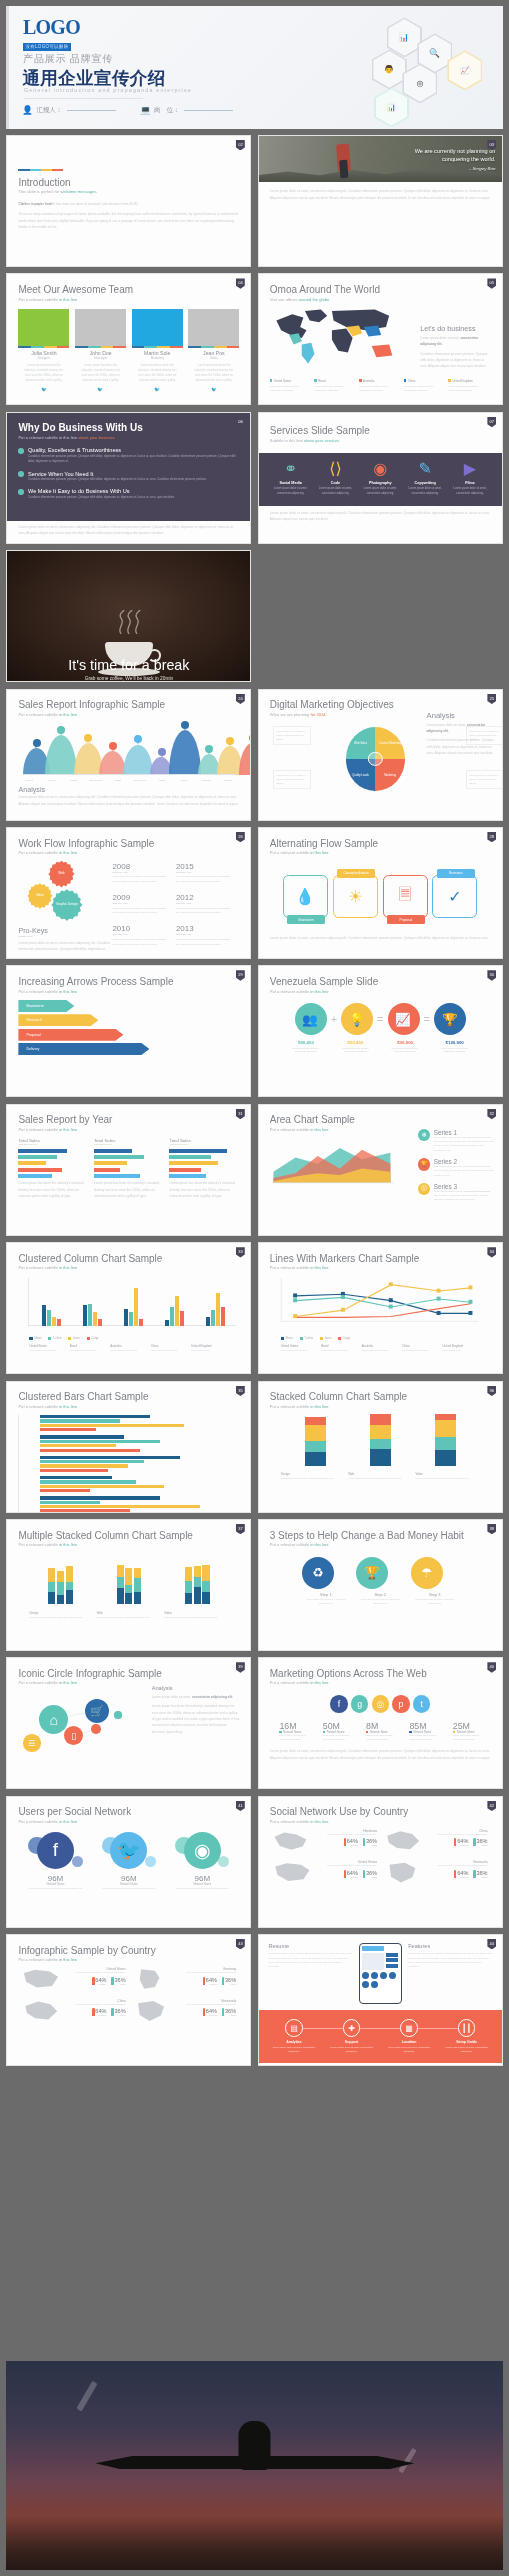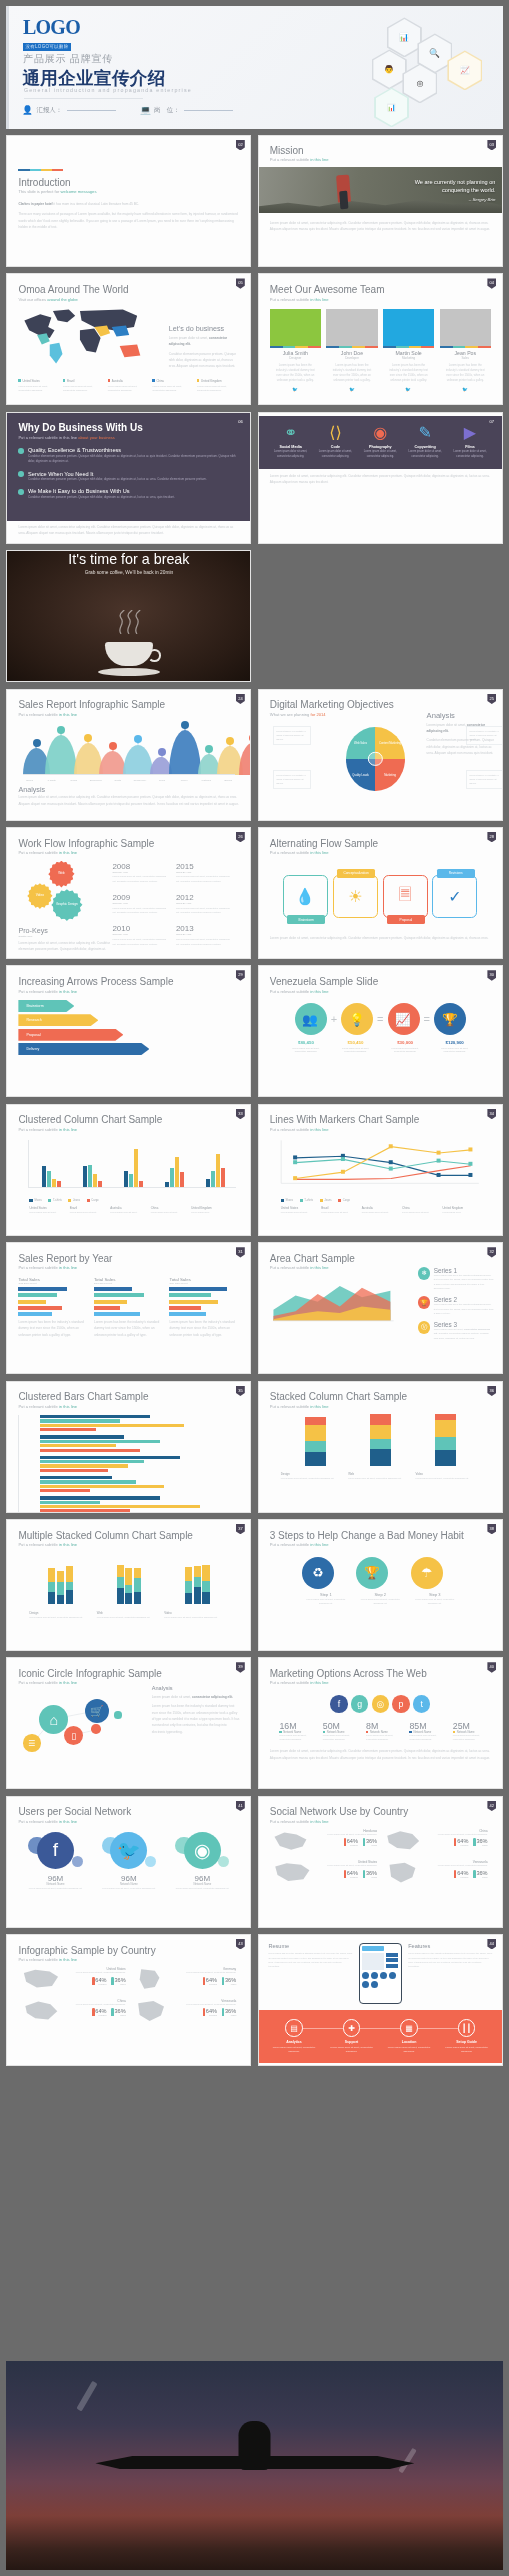--- a/index.html
+++ b/index.html
@@ -137,21 +137,21 @@
   .svc-band { background:#4a4458; padding:8.8px 11px; margin-top:3.2px; }
   .svc-row { display:flex; gap:3.2px; }
   .svc { flex:1; text-align:center; }
   .svc .ic { font-size:16px; line-height:1; }
   .svc .nm { font-size:3.7px; color:#fff; font-weight:bold; margin-top:4px; }
   .svc .tx { font-size:2.7px; color:#b0abc0; line-height:1.8; margin-top:1.6px; }
 
   
   .break-slide {
     background:radial-gradient(ellipse at 50% 45%,#4a342a 0%,#2a1c15 70%,#1a110c 100%);
-    display:flex; flex-direction:column; align-items:center; justify-content:flex-start;
+    display:flex; flex-direction:column; align-items:center; justify-content:flex-end;
   }
   .break-slide .bt { font-size:14.3px; color:#fff; font-weight:normal; z-index:3; }
   .break-slide .bs { font-size:4.8px; color:#e2ddd8; margin-top:3.2px; z-index:3; }
   .cup { position:absolute; left:50%; bottom:4.8px; transform:translateX(-50%); width:62px; height:45px; }
   .cup .body { position:absolute; left:7.2px; top:11px; width:48px; height:24px; background:#e7e4df; border-radius:3.2px 3.2px 21px 21px; }
   .cup .saucer { position:absolute; left:0; bottom:0; width:62px; height:8px; background:#ddd9d3; border-radius:50%; }
   .cup .handle { position:absolute; right:-0.8px; top:17.5px; width:12.7px; height:12.7px; border:2.4px solid #e7e4df; border-radius:50%; border-left-color:transparent; }
   .steam { position:absolute; left:50%; top:-21px; transform:translateX(-50%); }
 
   
@@ -395,37 +395,95 @@
           </div>
           <div class="s-title">Introduction</div>
           <div class="s-sub"><span>This slide is perfect for </span><b>welcome messages</b></div>
           <div class="lorem" style="margin-top:6.4px"><b style="color:#9aa0a6">Clarkes in papier kotef</b><span> it has mom in a items of classical Latin literature from 45 BC.</span></div>
           <div class="lorem-block" style="margin-top:4.8px">There are many variations of passages of Lorem Ipsum available, but the majority have suffered alteration in some form, by injected humour, or randomised words which don't look even slightly believable. If you are going to use a passage of Lorem Ipsum, you need to be sure there isn't anything embarrassing hidden in the middle of text.</div>
         </div>
       </div>
 
       <div class="slide">
         <div class="badge">03</div>
-        <div style="padding:8.8px 11px 4.8px">
-          <div class="s-title">Mission</div>
-          <div class="s-sub"><span>Put a relevant subtitle </span><b>in this line</b></div>
-        </div>
         <div class="mission-img">
           <div class="rock"></div>
             <div class="climber"></div>
           <div class="mission-quote">
             <span>We are currently not planning on conquering the world.</span>
             <div class="auth">– Sergey Brin</div>
           </div>
         </div>
         <div class="lorem-block" style="padding:0 11px">Lorem ipsum dolor sit amet, consectetur adipiscing elit. Curabitur elementum posuere pretium. Quisque nibh dolor, dignissim ac dignissim at, rhoncus eros. Aliquam aliquet non massa quis tincidunt. Mauris ullamcorper justo tristique dui posuere tincidunt. In nec faucibus est sed varius imperdiet sit amet in augue.</div>
       </div>
     </div>
 
     <div class="row">
+      <div class="slide">
+        <div class="badge">04</div>
+        <div class="pad">
+          <div class="s-title">Meet Our Awesome Team</div>
+          <div class="s-sub"><span>Put a relevant subtitle </span><b>in this line</b></div>
+          <div class="team">
+            <div class="member">
+              <div class="ph" style="background:#8cc63f"></div>
+              <div class="strip">
+                  <i style="background:#2f72a8"></i>
+                  <i style="background:#5fc4b8"></i>
+                  <i style="background:#f5c246"></i>
+                  <i style="background:#ef6b52"></i>
+                </div>
+              <div class="nm">Julia Smith</div>
+              <div class="rl">Designer</div>
+              <div class="tx">Lorem ipsum has been the industry's standard dummy text ever since the 1500s, when an unknown printer took a galley.</div>
+              <div class="bird">🐦</div>
+            </div>
+            <div class="member">
+              <div class="ph" style="background:#c4c4c4"></div>
+              <div class="strip">
+                  <i style="background:#2f72a8"></i>
+                  <i style="background:#5fc4b8"></i>
+                  <i style="background:#f5c246"></i>
+                  <i style="background:#ef6b52"></i>
+                </div>
+              <div class="nm">John Doe</div>
+              <div class="rl">Developer</div>
+              <div class="tx">Lorem ipsum has been the industry's standard dummy text ever since the 1500s, when an unknown printer took a galley.</div>
+              <div class="bird">🐦</div>
+            </div>
+            <div class="member">
+              <div class="ph" style="background:#22a8e0"></div>
+              <div class="strip">
+                  <i style="background:#2f72a8"></i>
+                  <i style="background:#5fc4b8"></i>
+                  <i style="background:#f5c246"></i>
+                  <i style="background:#ef6b52"></i>
+                </div>
+              <div class="nm">Martin Sole</div>
+              <div class="rl">Marketing</div>
+              <div class="tx">Lorem ipsum has been the industry's standard dummy text ever since the 1500s, when an unknown printer took a galley.</div>
+              <div class="bird">🐦</div>
+            </div>
+            <div class="member">
+              <div class="ph" style="background:#c4c4c4"></div>
+              <div class="strip">
+                  <i style="background:#2f72a8"></i>
+                  <i style="background:#5fc4b8"></i>
+                  <i style="background:#f5c246"></i>
+                  <i style="background:#ef6b52"></i>
+                </div>
+              <div class="nm">Jean Pos</div>
+              <div class="rl">Sales</div>
+              <div class="tx">Lorem ipsum has been the industry's standard dummy text ever since the 1500s, when an unknown printer took a galley.</div>
+              <div class="bird">🐦</div>
+            </div>
+          </div>
+        </div>
+      </div>
+
       <div class="slide">
         <div class="badge">05</div>
         <div class="pad">
           <div class="s-title">Omoa Around The World</div>
           <div class="s-sub"><span>Visit our offices </span><b>around the globe</b></div>
           <div class="mapbox">
             <svg class="mapsvg" width="139" height="61" viewBox="0 0 175 76">
               <path d="M8 18 L28 10 L42 14 L38 26 L46 30 L40 40 L26 36 L14 30 Z" fill="#3d4256"></path>
               <path d="M44 6 L64 4 L72 12 L62 20 L50 18 Z" fill="#3d4256"></path>
               <path d="M24 36 L36 34 L40 44 L30 48 Z" fill="#5fc4c0"></path>
@@ -444,82 +502,20 @@
           </div>
           <div class="maplegend">
             <div class="li"><span class="dot" style="background:#5fc4c0"></span><span class="nm">United States</span><div class="tx">Lorem ipsum dolor sit amet, consectetur adipiscing.</div></div>
             <div class="li"><span class="dot" style="background:#5fc4c0"></span><span class="nm">Brazil</span><div class="tx">Lorem ipsum dolor sit amet, consectetur adipiscing.</div></div>
             <div class="li"><span class="dot" style="background:#ef6b52"></span><span class="nm">Australia</span><div class="tx">Lorem ipsum dolor sit amet, consectetur adipiscing.</div></div>
             <div class="li"><span class="dot" style="background:#2d7fc4"></span><span class="nm">China</span><div class="tx">Lorem ipsum dolor sit amet, consectetur adipiscing.</div></div>
             <div class="li"><span class="dot" style="background:#f5c246"></span><span class="nm">United Kingdom</span><div class="tx">Lorem ipsum dolor sit amet, consectetur adipiscing.</div></div>
           </div>
         </div>
       </div>
-
-      <div class="slide">
-        <div class="badge">04</div>
-        <div class="pad">
-          <div class="s-title">Meet Our Awesome Team</div>
-          <div class="s-sub"><span>Put a relevant subtitle </span><b>in this line</b></div>
-          <div class="team">
-            <div class="member">
-              <div class="ph" style="background:#8cc63f"></div>
-              <div class="strip">
-                  <i style="background:#2f72a8"></i>
-                  <i style="background:#5fc4b8"></i>
-                  <i style="background:#f5c246"></i>
-                  <i style="background:#ef6b52"></i>
-                </div>
-              <div class="nm">Julia Smith</div>
-              <div class="rl">Designer</div>
-              <div class="tx">Lorem ipsum has been the industry's standard dummy text ever since the 1500s, when an unknown printer took a galley.</div>
-              <div class="bird">🐦</div>
-            </div>
-            <div class="member">
-              <div class="ph" style="background:#c4c4c4"></div>
-              <div class="strip">
-                  <i style="background:#2f72a8"></i>
-                  <i style="background:#5fc4b8"></i>
-                  <i style="background:#f5c246"></i>
-                  <i style="background:#ef6b52"></i>
-                </div>
-              <div class="nm">John Doe</div>
-              <div class="rl">Developer</div>
-              <div class="tx">Lorem ipsum has been the industry's standard dummy text ever since the 1500s, when an unknown printer took a galley.</div>
-              <div class="bird">🐦</div>
-            </div>
-            <div class="member">
-              <div class="ph" style="background:#22a8e0"></div>
-              <div class="strip">
-                  <i style="background:#2f72a8"></i>
-                  <i style="background:#5fc4b8"></i>
-                  <i style="background:#f5c246"></i>
-                  <i style="background:#ef6b52"></i>
-                </div>
-              <div class="nm">Martin Sole</div>
-              <div class="rl">Marketing</div>
-              <div class="tx">Lorem ipsum has been the industry's standard dummy text ever since the 1500s, when an unknown printer took a galley.</div>
-              <div class="bird">🐦</div>
-            </div>
-            <div class="member">
-              <div class="ph" style="background:#c4c4c4"></div>
-              <div class="strip">
-                  <i style="background:#2f72a8"></i>
-                  <i style="background:#5fc4b8"></i>
-                  <i style="background:#f5c246"></i>
-                  <i style="background:#ef6b52"></i>
-                </div>
-              <div class="nm">Jean Pos</div>
-              <div class="rl">Sales</div>
-              <div class="tx">Lorem ipsum has been the industry's standard dummy text ever since the 1500s, when an unknown printer took a galley.</div>
-              <div class="bird">🐦</div>
-            </div>
-          </div>
-        </div>
-      </div>
     </div>
 
     <div class="row">
       <div class="slide dark">
         <div class="badge">06</div>
         <div class="pad">
           <div class="s-title" style="width:151px">Why Do Business With Us</div>
           <div class="s-sub"><span>Put a relevant subtitle in this line </span><i>about your business</i></div>
           <div class="bullets">
             <div class="bullet">
@@ -545,20 +541,24 @@
               </div>
           </div>
         </div>
         <div style="position:absolute;left:0;right:0;bottom:0;height:22px;background:#fdfdfd;padding:3.2px 11px">
           <div class="lorem-block">Lorem ipsum dolor sit amet, consectetur adipiscing elit. Curabitur elementum posuere pretium. Quisque nibh dolor, dignissim ac dignissim at, rhoncus ac urna. Aliquam aliquet non massa quis tincidunt. Mauris ullamcorper justo tristique dui posuere tincidunt.</div>
         </div>
       </div>
 
       <div class="slide">
         <div class="badge">07</div>
+        <div style="padding:12.7px 11px 6.4px">
+          <div class="s-title">Services Slide Sample</div>
+          <div class="s-sub"><span>Subtitle in this line </span><b>about your services</b></div>
+        </div>
         <div class="svc-band">
           <div class="svc-row">
             <div class="svc">
                 <div class="ic" style="color:#5fc4b8">⚭</div>
                 <div class="nm">Social Media</div>
                 <div class="tx">Lorem ipsum dolor sit amet, consectetur adipiscing.</div>
               </div>
             <div class="svc">
                 <div class="ic" style="color:#f5c246">⟨⟩</div>
                 <div class="nm">Code</div>
@@ -856,20 +856,105 @@
             <div style="width:9.6px"></div>
             <div class="eql">
                 <div class="v" style="color:#ef6b52">$30,000</div>
                 <div class="t">Lorem ipsum dolor sit amet, consectetur adipiscing.</div>
               </div>
             <div style="width:9.6px"></div>
             <div class="eql">
                 <div class="v" style="color:#2d6ca8">$120,900</div>
                 <div class="t">Lorem ipsum dolor sit amet, consectetur adipiscing.</div>
               </div>
+          </div>
+        </div>
+      </div>
+    </div>
+
+    <div class="row">
+      <div class="slide">
+        <div class="badge">31</div>
+        <div class="pad">
+          <div class="s-title">Sales Report by Year</div>
+          <div class="s-sub"><span>Put a relevant subtitle </span><b>in this line</b></div>
+          <div class="triple">
+            <div class="tcol">
+              <div class="h">Total Sales</div>
+                <div class="sh">2012 Sales Report</div>
+              <div class="hbars">
+                  <div class="hb" style="width:70%;background:#2d6ca8"></div>
+                  <div class="hb" style="width:55%;background:#5fc4b8"></div>
+                  <div class="hb" style="width:40%;background:#f5c246"></div>
+                  <div class="hb" style="width:62%;background:#ef6b52"></div>
+                  <div class="hb" style="width:48%;background:#5bb8ea"></div>
+                </div>
+              <div class="lorem-block" style="margin-top:2.4px">Lorem ipsum has been the industry's standard dummy text ever since the 1500s, when an unknown printer took a galley of type.</div>
+            </div>
+            <div class="tcol">
+              <div class="h">Total Sales</div>
+                <div class="sh">2013 Sales Report</div>
+              <div class="hbars">
+                  <div class="hb" style="width:55%;background:#2d6ca8"></div>
+                  <div class="hb" style="width:72%;background:#5fc4b8"></div>
+                  <div class="hb" style="width:48%;background:#f5c246"></div>
+                  <div class="hb" style="width:38%;background:#ef6b52"></div>
+                  <div class="hb" style="width:66%;background:#5bb8ea"></div>
+                </div>
+              <div class="lorem-block" style="margin-top:2.4px">Lorem ipsum has been the industry's standard dummy text ever since the 1500s, when an unknown printer took a galley of type.</div>
+            </div>
+            <div class="tcol">
+              <div class="h">Total Sales</div>
+                <div class="sh">2014 Sales Report</div>
+              <div class="hbars">
+                  <div class="hb" style="width:82%;background:#2d6ca8"></div>
+                  <div class="hb" style="width:60%;background:#5fc4b8"></div>
+                  <div class="hb" style="width:70%;background:#f5c246"></div>
+                  <div class="hb" style="width:45%;background:#ef6b52"></div>
+                  <div class="hb" style="width:52%;background:#5bb8ea"></div>
+                </div>
+              <div class="lorem-block" style="margin-top:2.4px">Lorem ipsum has been the industry's standard dummy text ever since the 1500s, when an unknown printer took a galley of type.</div>
+            </div>
+          </div>
+        </div>
+      </div>
+
+      <div class="slide">
+        <div class="badge">32</div>
+        <div class="pad">
+          <div class="s-title">Area Chart Sample</div>
+          <div class="s-sub"><span>Put a relevant subtitle </span><b>in this line</b></div>
+          <svg width="127" height="49" viewBox="0 0 160 62" style="margin-top:4.8px">
+            <path d="M4 44 L32 26 L60 34 L88 14 L116 28 L152 20 L152 58 L4 58 Z" fill="#5fc4b8" opacity=".85"></path>
+            <path d="M4 52 L32 46 L60 24 L88 40 L116 16 L152 34 L152 58 L4 58 Z" fill="#ef6b52" opacity=".75"></path>
+            <path d="M4 56 L32 50 L60 46 L88 48 L116 40 L152 44 L152 58 L4 58 Z" fill="#f5c246" opacity=".9"></path>
+            <line x1="4" y1="58" x2="156" y2="58" stroke="#e4e7ea" stroke-width="1"></line>
+          </svg>
+          <div class="series-list">
+            <div class="sitem">
+              <div class="ic" style="background:#5fc4b8">❄</div>
+              <div>
+                  <h5>Series 1</h5>
+                  <p>Lorem ipsum has been the industry's standard dummy text ever since the 1500s, when an unknown printer took a galley of type and scrambled it to make a type specimen book.</p>
+                </div>
+            </div>
+            <div class="sitem">
+              <div class="ic" style="background:#ef6b52">🏆</div>
+              <div>
+                  <h5>Series 2</h5>
+                  <p>Lorem ipsum has been the industry's standard dummy text ever since the 1500s, when an unknown printer took a galley of type.</p>
+                </div>
+            </div>
+            <div class="sitem">
+              <div class="ic" style="background:#f5c246">Ⓥ</div>
+              <div>
+                  <h5>Series 3</h5>
+                  <p><span>Lorem ipsum dolor sit amet, </span><b>consectetur adipiscing elit.</b> <span>Curabitur elementum posuere pretium. Quisque nibh dolor, dignissim at, luctus ac urna.</span></p>
+                </div>
+            </div>
           </div>
         </div>
       </div>
     </div>
 
     <div class="row">
       <div class="slide">
         <div class="badge">33</div>
         <div class="pad" style="padding-bottom:0">
           <div class="s-title">Clustered Column Chart Sample</div>
@@ -1026,105 +1111,20 @@
                 <div class="h">United Kingdom</div>
                 <div class="p">Lorem ipsum dolor.</div>
               </div>
           </div>
         </div>
       </div>
     </div>
 
     <div class="row">
       <div class="slide">
-        <div class="badge">31</div>
-        <div class="pad">
-          <div class="s-title">Sales Report by Year</div>
-          <div class="s-sub"><span>Put a relevant subtitle </span><b>in this line</b></div>
-          <div class="triple">
-            <div class="tcol">
-              <div class="h">Total Sales</div>
-                <div class="sh">2012 Sales Report</div>
-              <div class="hbars">
-                  <div class="hb" style="width:70%;background:#2d6ca8"></div>
-                  <div class="hb" style="width:55%;background:#5fc4b8"></div>
-                  <div class="hb" style="width:40%;background:#f5c246"></div>
-                  <div class="hb" style="width:62%;background:#ef6b52"></div>
-                  <div class="hb" style="width:48%;background:#5bb8ea"></div>
-                </div>
-              <div class="lorem-block" style="margin-top:2.4px">Lorem ipsum has been the industry's standard dummy text ever since the 1500s, when an unknown printer took a galley of type.</div>
-            </div>
-            <div class="tcol">
-              <div class="h">Total Sales</div>
-                <div class="sh">2013 Sales Report</div>
-              <div class="hbars">
-                  <div class="hb" style="width:55%;background:#2d6ca8"></div>
-                  <div class="hb" style="width:72%;background:#5fc4b8"></div>
-                  <div class="hb" style="width:48%;background:#f5c246"></div>
-                  <div class="hb" style="width:38%;background:#ef6b52"></div>
-                  <div class="hb" style="width:66%;background:#5bb8ea"></div>
-                </div>
-              <div class="lorem-block" style="margin-top:2.4px">Lorem ipsum has been the industry's standard dummy text ever since the 1500s, when an unknown printer took a galley of type.</div>
-            </div>
-            <div class="tcol">
-              <div class="h">Total Sales</div>
-                <div class="sh">2014 Sales Report</div>
-              <div class="hbars">
-                  <div class="hb" style="width:82%;background:#2d6ca8"></div>
-                  <div class="hb" style="width:60%;background:#5fc4b8"></div>
-                  <div class="hb" style="width:70%;background:#f5c246"></div>
-                  <div class="hb" style="width:45%;background:#ef6b52"></div>
-                  <div class="hb" style="width:52%;background:#5bb8ea"></div>
-                </div>
-              <div class="lorem-block" style="margin-top:2.4px">Lorem ipsum has been the industry's standard dummy text ever since the 1500s, when an unknown printer took a galley of type.</div>
-            </div>
-          </div>
-        </div>
-      </div>
-
-      <div class="slide">
-        <div class="badge">32</div>
-        <div class="pad">
-          <div class="s-title">Area Chart Sample</div>
-          <div class="s-sub"><span>Put a relevant subtitle </span><b>in this line</b></div>
-          <svg width="127" height="49" viewBox="0 0 160 62" style="margin-top:4.8px">
-            <path d="M4 44 L32 26 L60 34 L88 14 L116 28 L152 20 L152 58 L4 58 Z" fill="#5fc4b8" opacity=".85"></path>
-            <path d="M4 52 L32 46 L60 24 L88 40 L116 16 L152 34 L152 58 L4 58 Z" fill="#ef6b52" opacity=".75"></path>
-            <path d="M4 56 L32 50 L60 46 L88 48 L116 40 L152 44 L152 58 L4 58 Z" fill="#f5c246" opacity=".9"></path>
-            <line x1="4" y1="58" x2="156" y2="58" stroke="#e4e7ea" stroke-width="1"></line>
-          </svg>
-          <div class="series-list">
-            <div class="sitem">
-              <div class="ic" style="background:#5fc4b8">❄</div>
-              <div>
-                  <h5>Series 1</h5>
-                  <p>Lorem ipsum has been the industry's standard dummy text ever since the 1500s, when an unknown printer took a galley of type and scrambled it to make a type specimen book.</p>
-                </div>
-            </div>
-            <div class="sitem">
-              <div class="ic" style="background:#ef6b52">🏆</div>
-              <div>
-                  <h5>Series 2</h5>
-                  <p>Lorem ipsum has been the industry's standard dummy text ever since the 1500s, when an unknown printer took a galley of type.</p>
-                </div>
-            </div>
-            <div class="sitem">
-              <div class="ic" style="background:#f5c246">Ⓥ</div>
-              <div>
-                  <h5>Series 3</h5>
-                  <p><span>Lorem ipsum dolor sit amet, </span><b>consectetur adipiscing elit.</b> <span>Curabitur elementum posuere pretium. Quisque nibh dolor, dignissim at, luctus ac urna.</span></p>
-                </div>
-            </div>
-          </div>
-        </div>
-      </div>
-    </div>
-
-    <div class="row">
-      <div class="slide">
         <div class="badge">35</div>
         <div class="pad">
           <div class="s-title">Clustered Bars Chart Sample</div>
           <div class="s-sub"><span>Put a relevant subtitle </span><b>in this line</b></div>
           <div style="margin-top:6.4px;padding-left:21px;border-left:0.8px solid #e4e7ea">
             <div style="height:3.2px;width:55%;background:#1f5f8b;margin-bottom:1.2px"></div>
             <div style="height:3.2px;width:40%;background:#5fc4b8;margin-bottom:1.2px"></div>
             <div style="height:3.2px;width:72%;background:#f5c246;margin-bottom:1.2px"></div>
             <div style="height:3.2px;width:28%;background:#ef6b52;margin-bottom:4px"></div>
             <div style="height:3.2px;width:42%;background:#1f5f8b;margin-bottom:1.2px"></div>

